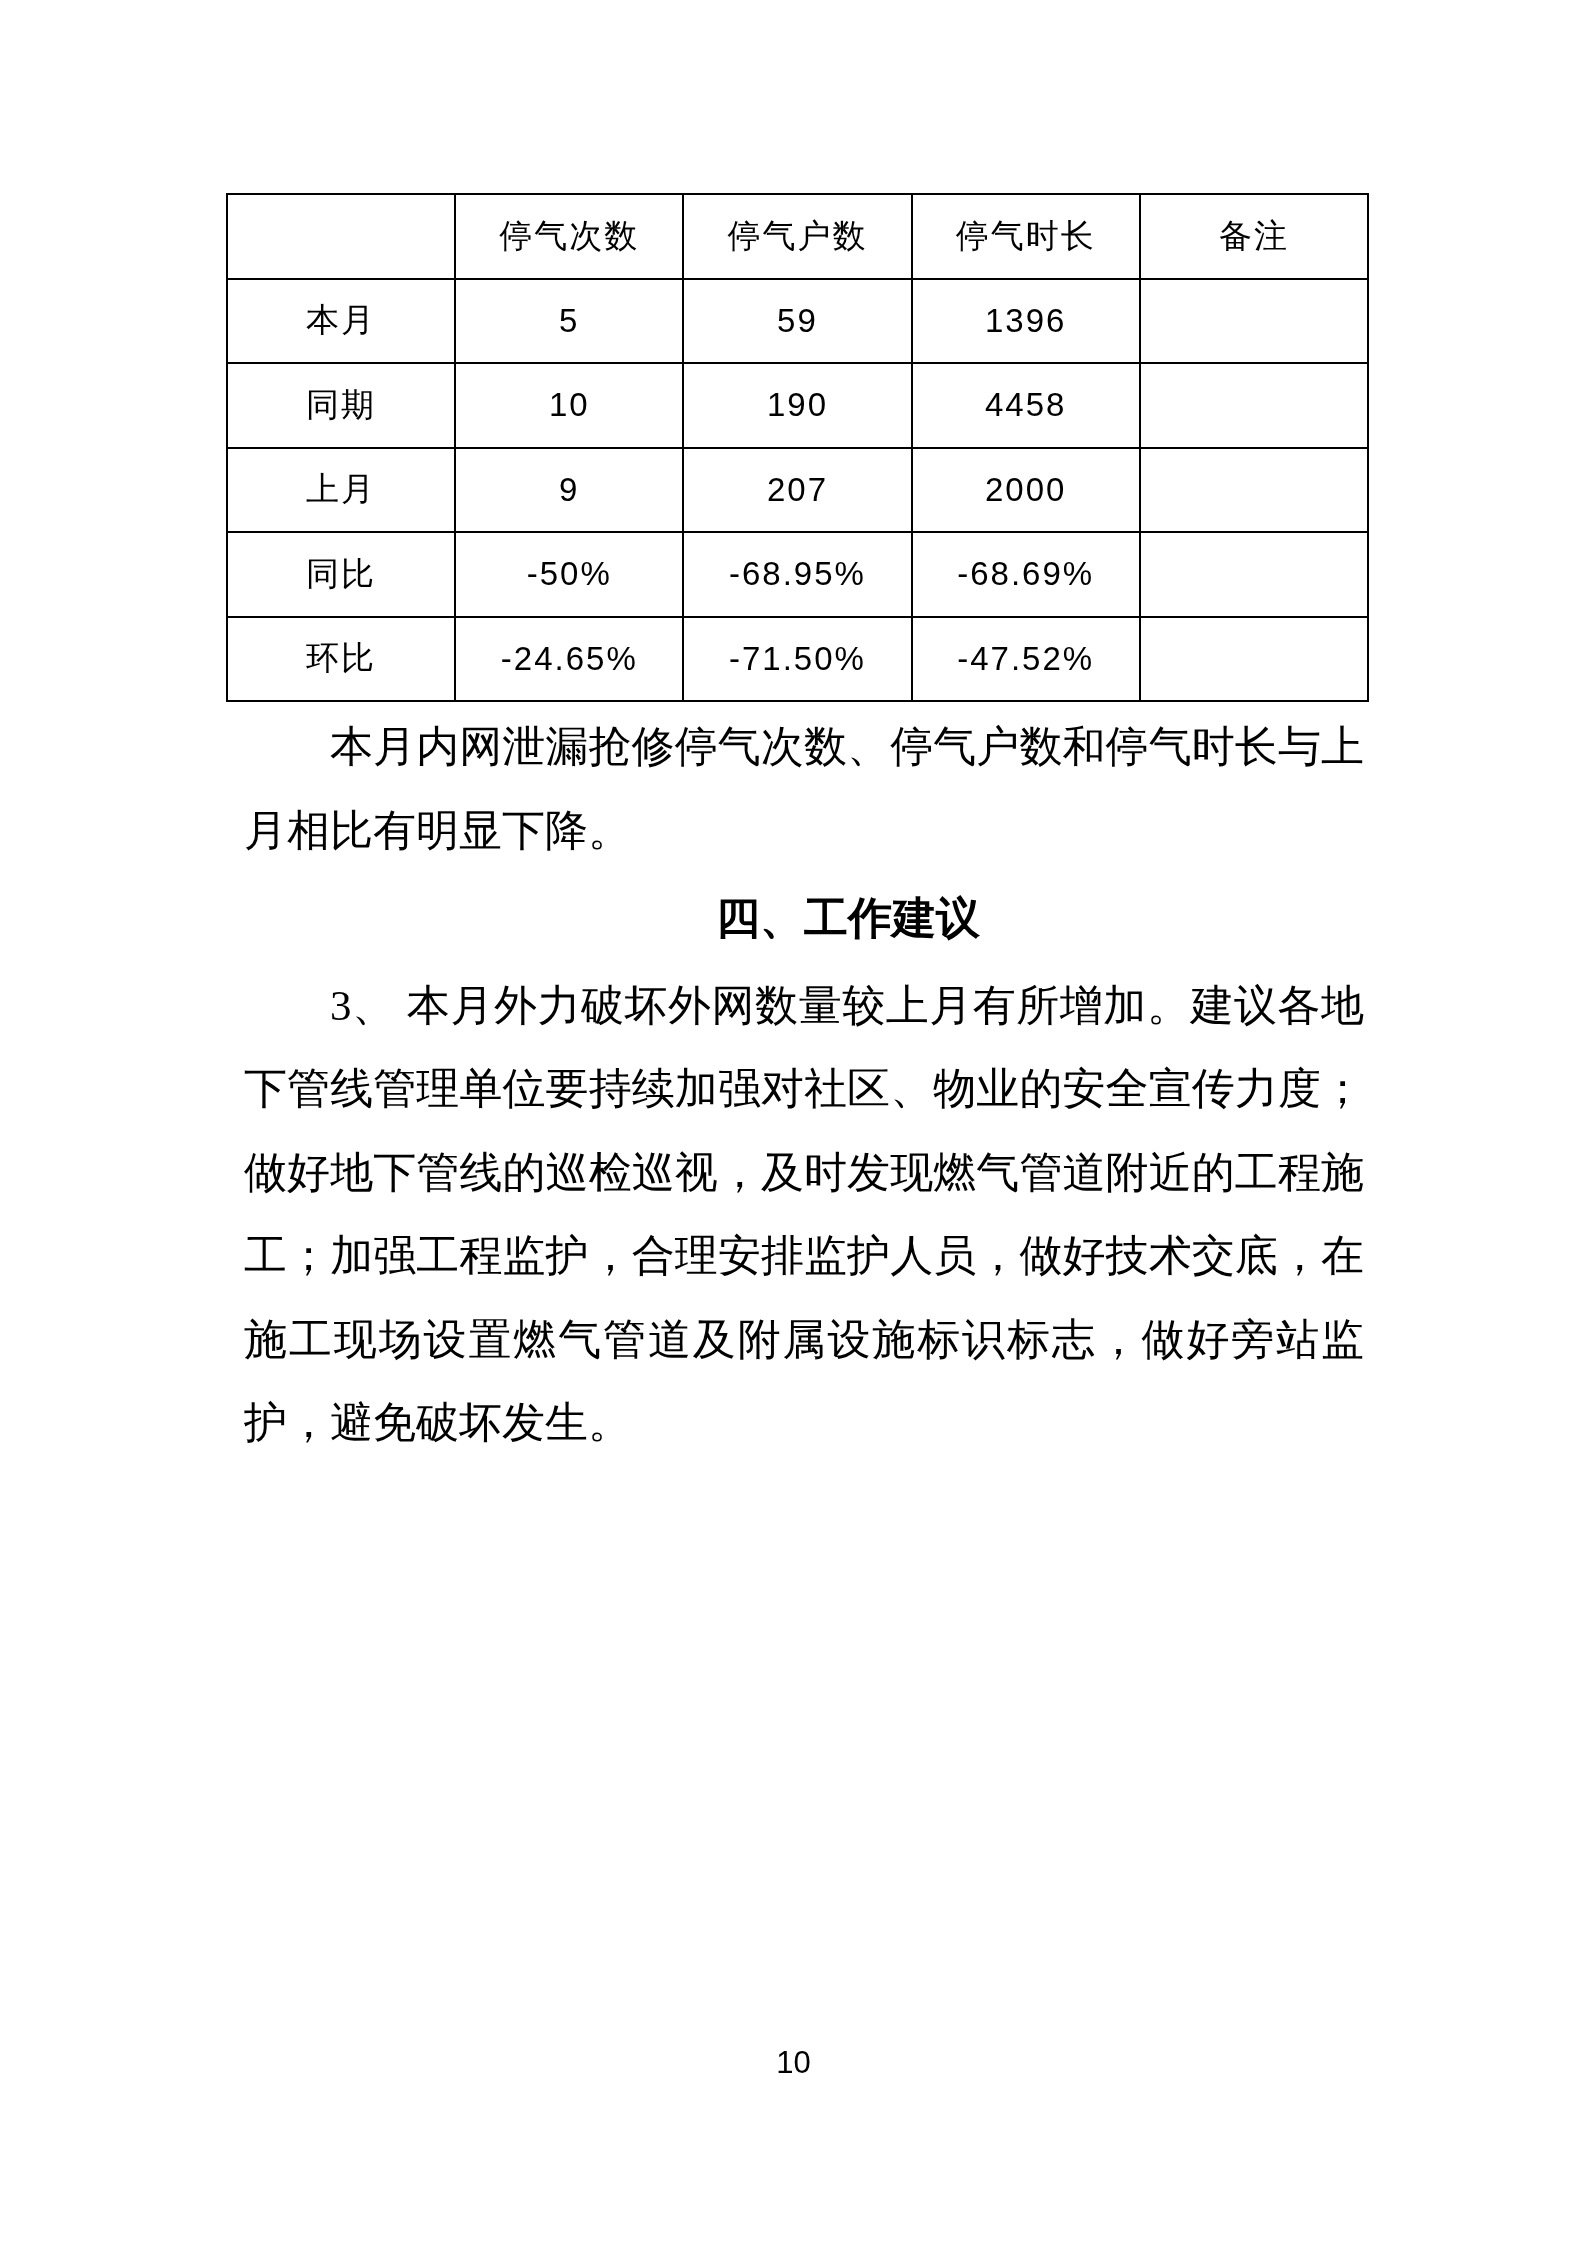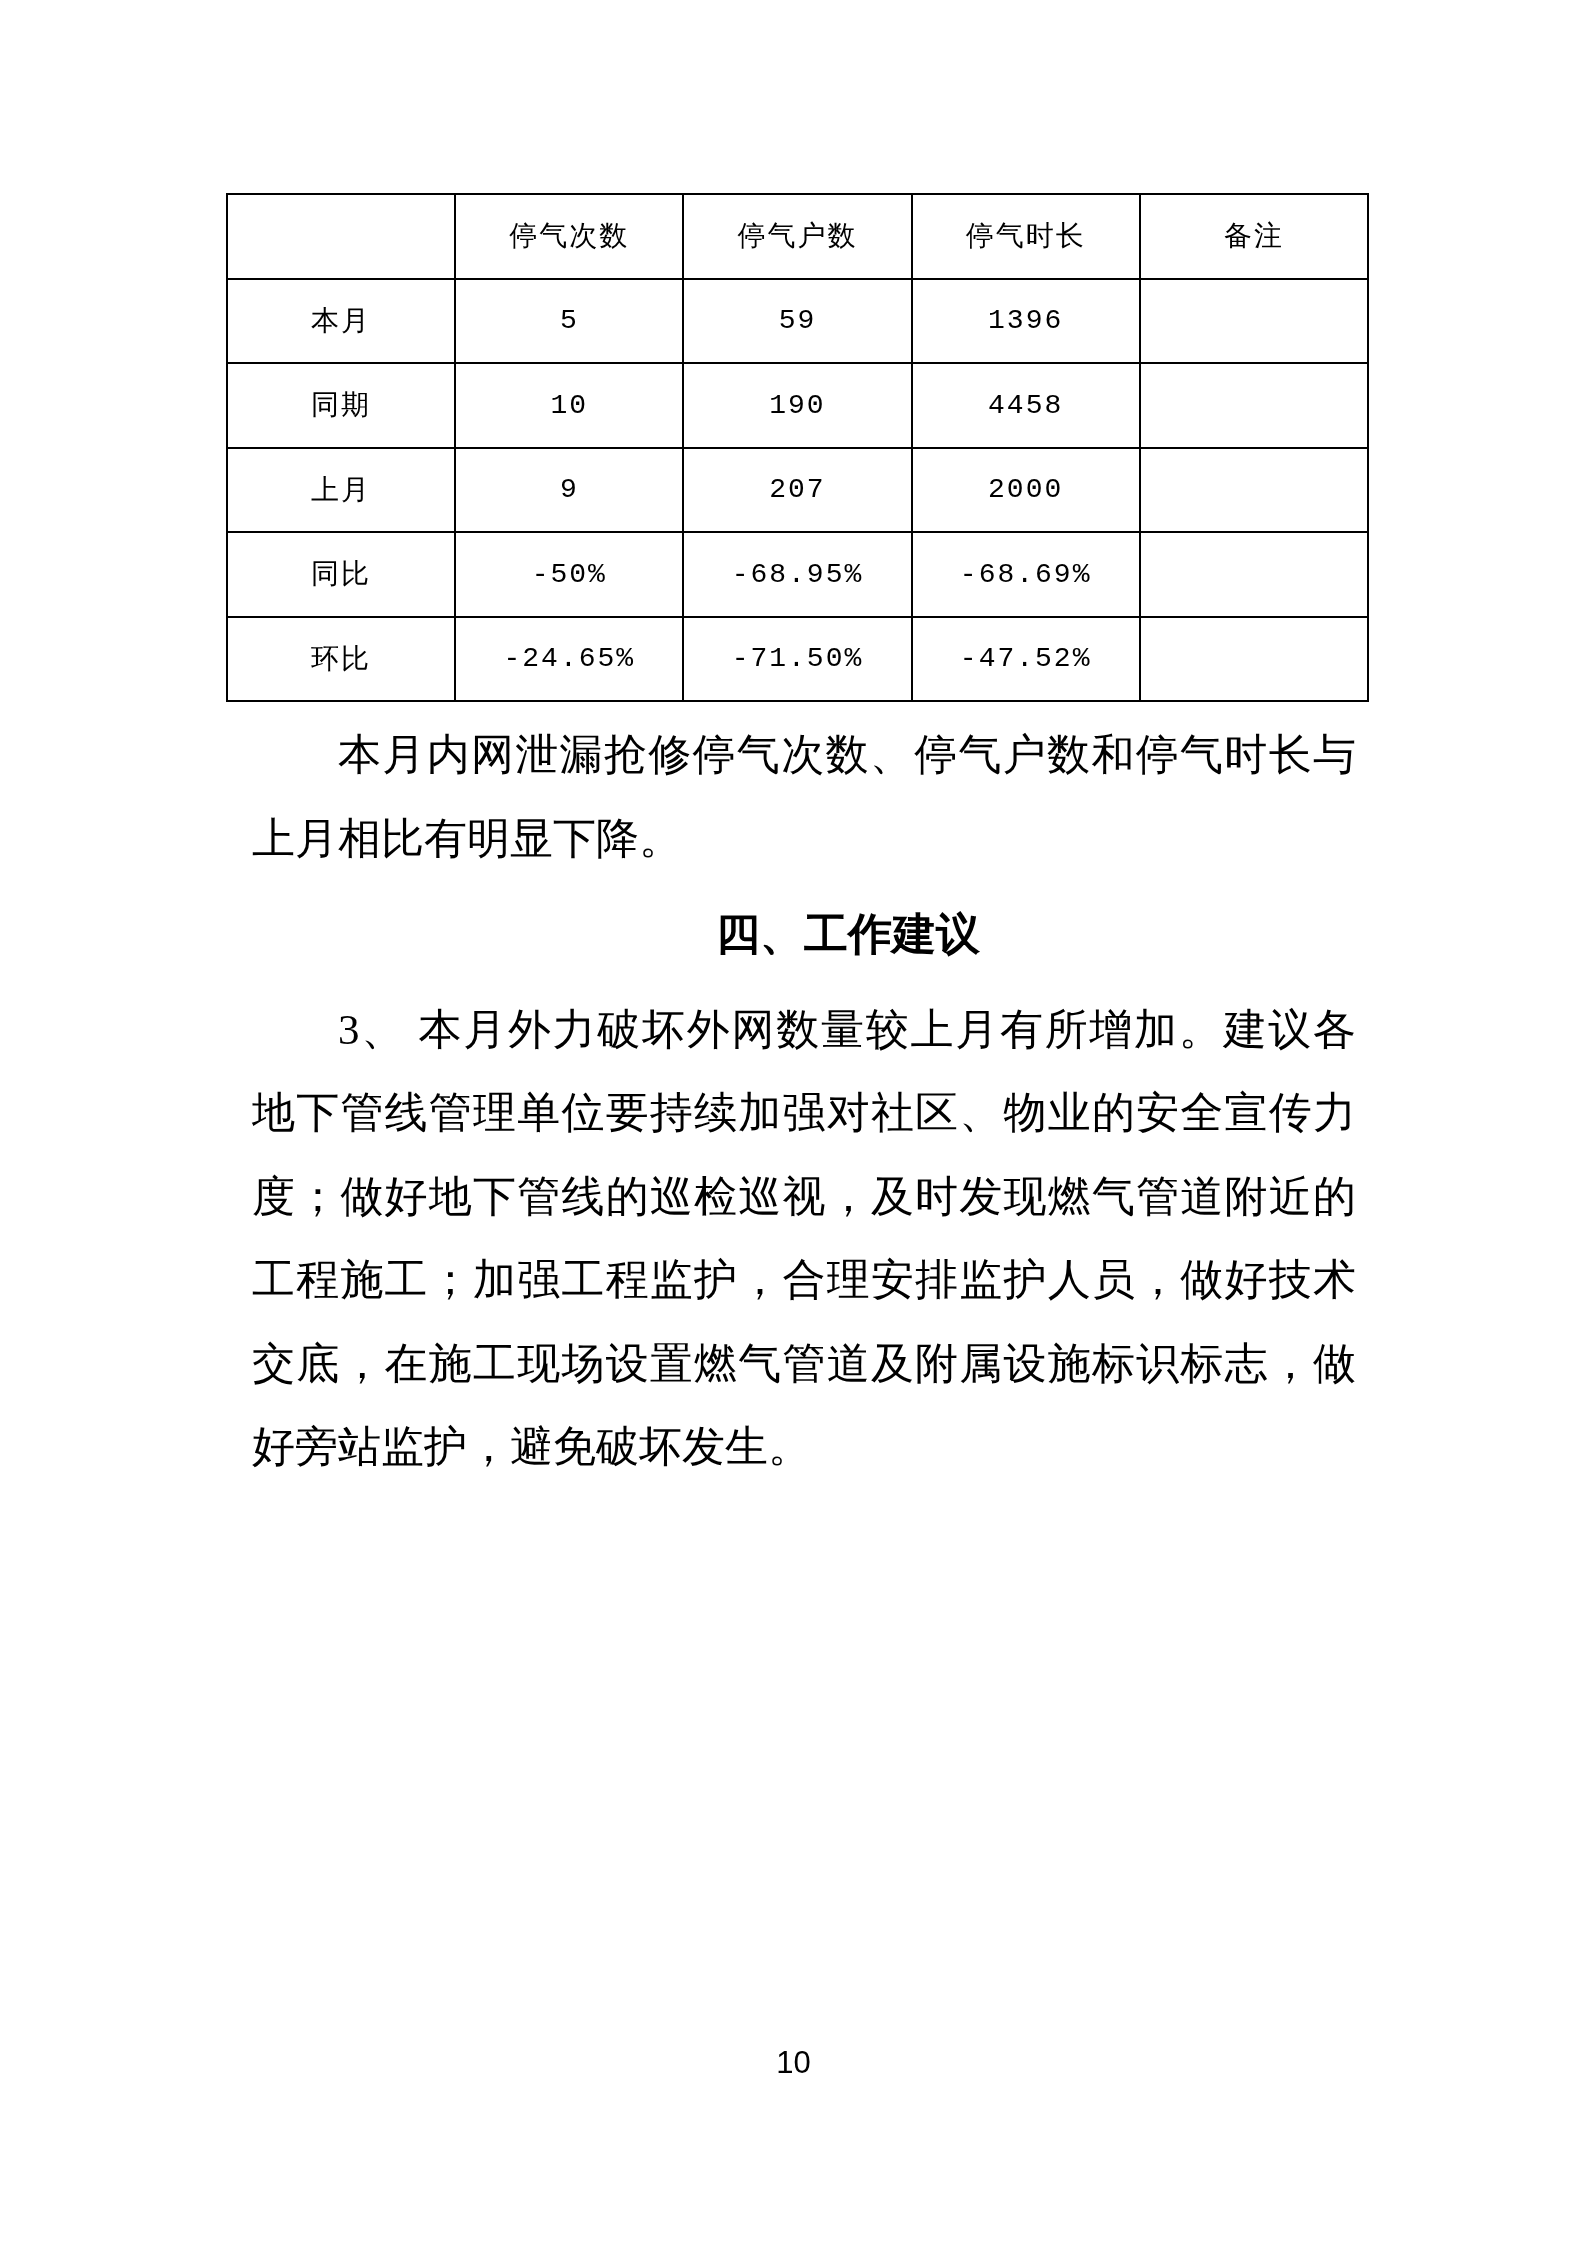--- a/index.html
+++ b/index.html
@@ -19,39 +19,39 @@
     top: 193px;
     width: 1143px;
     border-collapse: collapse;
     table-layout: fixed;
   }
   table.stat-table td {
     border: 2px solid #000000;
     height: 84.5px;
     text-align: center;
     vertical-align: middle;
-    font-size: 28px;
-    font-family: Liberation Mono, monospace;
+    font-size: 33px;
+    font-family: Liberation Sans, sans-serif;
     letter-spacing: 2px;
     padding: 0 12px;
     overflow: hidden;
   }
   .body-text {
     position: absolute;
     left: 240px;
     top: 701px;
     width: 1128px;
     font-size: 43px;
     line-height: 83.5px;
     text-align: justify;
     text-justify: inter-ideograph;
   }
   .body-text p.para {
     text-indent: 86px;
-    margin: 12px;
+    margin: 4px;
   }
   .body-text h2.section-heading {
     font-size: 44px;
     font-weight: bold;
     line-height: 83.5px;
     text-indent: 88px;
     text-align: center;
     font-family: "Liberation Sans", "DejaVu Sans", sans-serif;
     margin: 0;
   }

